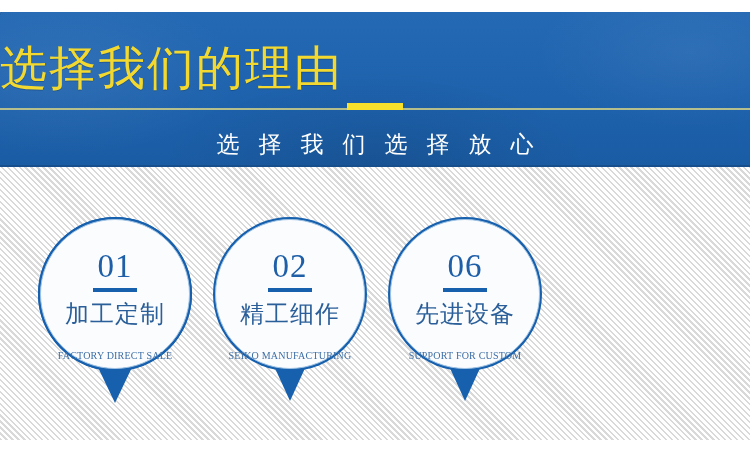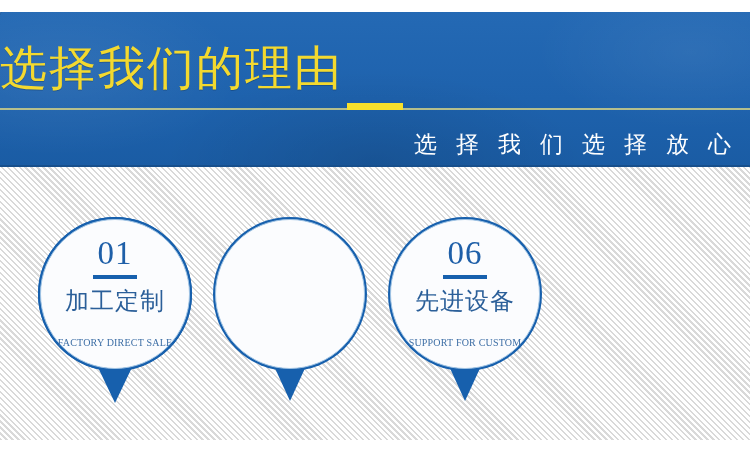--- a/index.html
+++ b/index.html
@@ -81,21 +81,21 @@
     position: absolute;
     left: 347px; top: 91px;
     width: 56px; height: 7px;
     background: #f7e02b;
   }
 
   .banner-sub {
     position: absolute;
     left: 0; top: 112px;
     width: 750px;
-    text-align: right;
+    text-align: center;
     color: #ffffff;
     font-size: 23px;
     line-height: 42px;
     letter-spacing: 19px;
     text-indent: 19px;
     font-family: "Liberation Serif", "DejaVu Serif", serif;
     white-space: nowrap;
   }
 
   
@@ -146,21 +146,21 @@
     z-index: 3;
   }
   .badge-content {
     position: absolute;
     left: 4px; top: 4px;
     width: 150px; height: 150px;
     z-index: 4;
     text-align: center;
   }
   .badge-num {
-    margin-top: 17px;
+    margin-top: 30px;
     font-size: 33px;
     line-height: 34px;
     color: #1e5fa8;
     font-family: "Liberation Serif", "DejaVu Serif", serif;
     letter-spacing: 1px;
   }
   .badge-underline {
     width: 44px;
     height: 4px;
     background: #1760ad;
@@ -225,20 +225,26 @@
       </div>
     </div>
 
     <div class="badge" style="left:211px;">
       <svg class="badge-pin" viewBox="0 0 158 190">
         <circle cx="79" cy="79" r="77" fill="#1760ad"></circle>
         <path d="M57 138 L79 186 L101 138 Z" fill="#1760ad"></path>
         <circle cx="79" cy="79" r="72" fill="#ffffff"></circle>
       </svg>
       <div class="badge-inner"></div>
+      <div class="badge-content">
+        <div class="badge-num">02</div>
+        <div class="badge-underline"></div>
+        <div class="badge-cn">精工细作</div>
+        <div class="badge-en">SEIKO MANUFACTURING</div>
+      </div>
     </div>
 
     <div class="badge" style="left:386px;">
       <svg class="badge-pin" viewBox="0 0 158 190">
         <circle cx="79" cy="79" r="77" fill="#1760ad"></circle>
         <path d="M57 138 L79 186 L101 138 Z" fill="#1760ad"></path>
         <circle cx="79" cy="79" r="72" fill="#ffffff"></circle>
       </svg>
       <div class="badge-inner"></div>
       <div class="badge-content">

